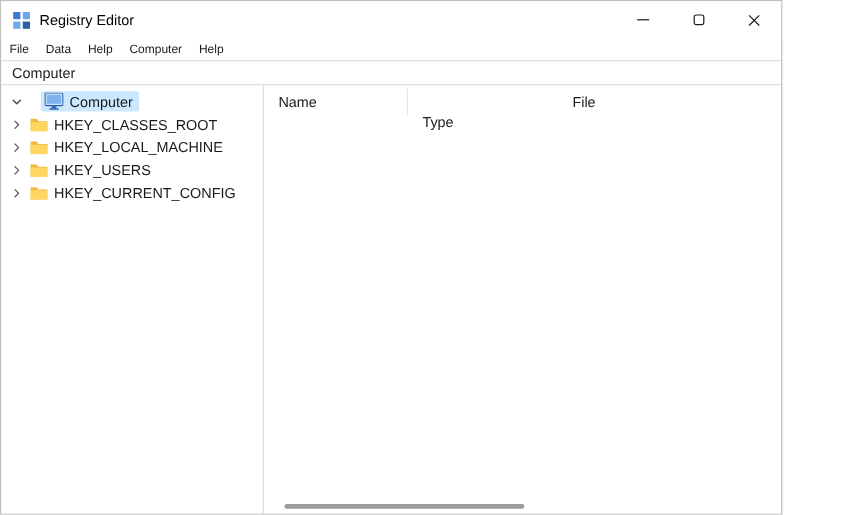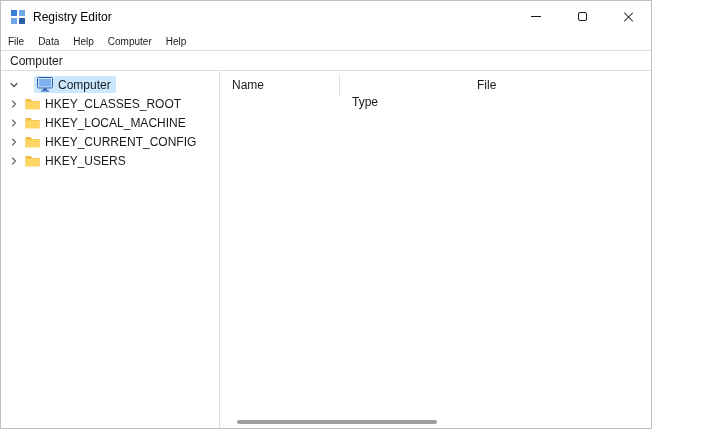--- a/index.html
+++ b/index.html
@@ -174,38 +174,38 @@
             <polyline points="3.5,2 6.5,5 3.5,8" fill="none" stroke="#636363" stroke-width="1.1" stroke-linecap="round" stroke-linejoin="round"></polyline>
           </svg>
         </span>
         <span class="row-body">
           <span class="node-icon">
             <svg width="15" height="12" viewBox="0 0 15 12">
               <path d="M0.5 1 h5 l1.6 2 h7.4 v8 h-14 z" style="fill:var(--c-folder_tab,#f0b940)"></path>
               <rect x="0.5" y="3.6" width="14" height="7.9" rx="0.6" style="fill:var(--c-folder,#ffd664)"></rect>
             </svg>
           </span>
+          <span>HKEY_USERS</span>
+        </span>
+      </div>
+
+      <div class="tree-row child">
+        <span class="chev">
+          <svg width="10" height="10" viewBox="0 0 10 10">
+            <polyline points="3.5,2 6.5,5 3.5,8" fill="none" stroke="#636363" stroke-width="1.1" stroke-linecap="round" stroke-linejoin="round"></polyline>
+          </svg>
+        </span>
+        <span class="row-body">
+          <span class="node-icon">
+            <svg width="15" height="12" viewBox="0 0 15 12">
+              <path d="M0.5 1 h5 l1.6 2 h7.4 v8 h-14 z" style="fill:var(--c-folder_tab,#f0b940)"></path>
+              <rect x="0.5" y="3.6" width="14" height="7.9" rx="0.6" style="fill:var(--c-folder,#ffd664)"></rect>
+            </svg>
+          </span>
           <span>HKEY_CURRENT_CONFIG</span>
-        </span>
-      </div>
-
-      <div class="tree-row child">
-        <span class="chev">
-          <svg width="10" height="10" viewBox="0 0 10 10">
-            <polyline points="3.5,2 6.5,5 3.5,8" fill="none" stroke="#636363" stroke-width="1.1" stroke-linecap="round" stroke-linejoin="round"></polyline>
-          </svg>
-        </span>
-        <span class="row-body">
-          <span class="node-icon">
-            <svg width="15" height="12" viewBox="0 0 15 12">
-              <path d="M0.5 1 h5 l1.6 2 h7.4 v8 h-14 z" style="fill:var(--c-folder_tab,#f0b940)"></path>
-              <rect x="0.5" y="3.6" width="14" height="7.9" rx="0.6" style="fill:var(--c-folder,#ffd664)"></rect>
-            </svg>
-          </span>
-          <span>HKEY_USERS</span>
         </span>
       </div>
 
     </div>
 
     <div class="list-pane">
       <div class="list-header">
         <div class="col col-name">Name</div>
         <div class="col col-type">Type</div>
         <div class="col col-data">File</div>

